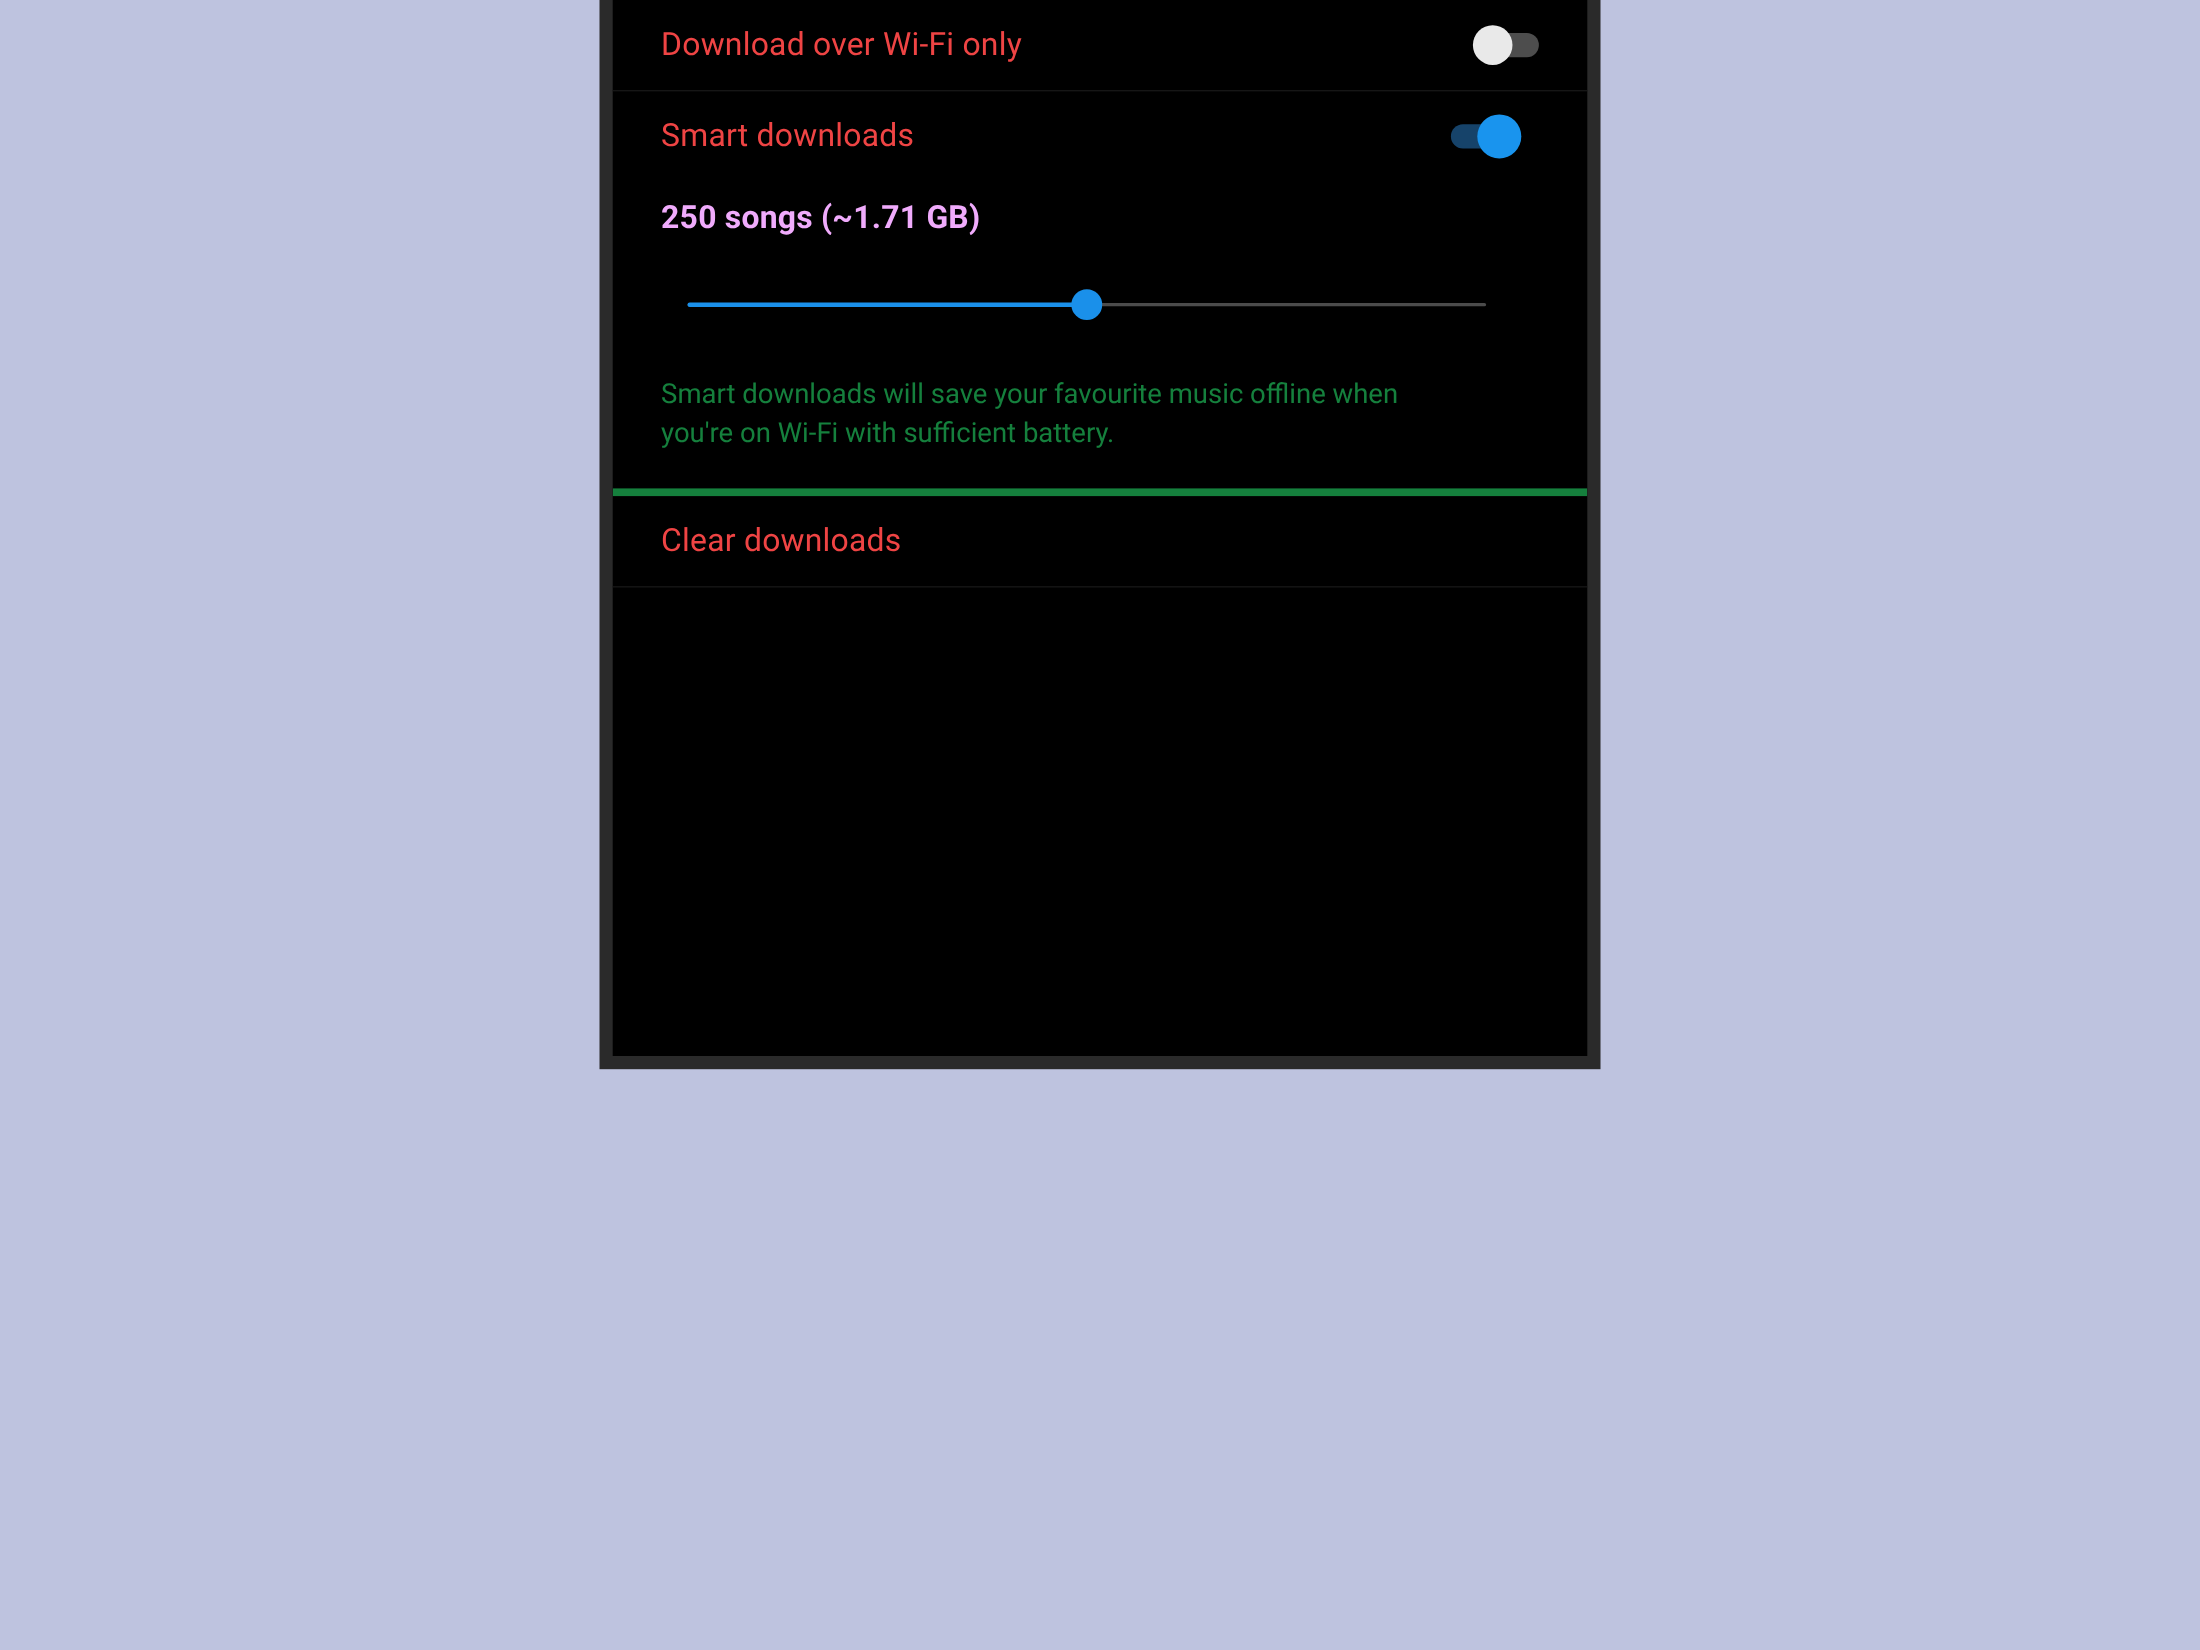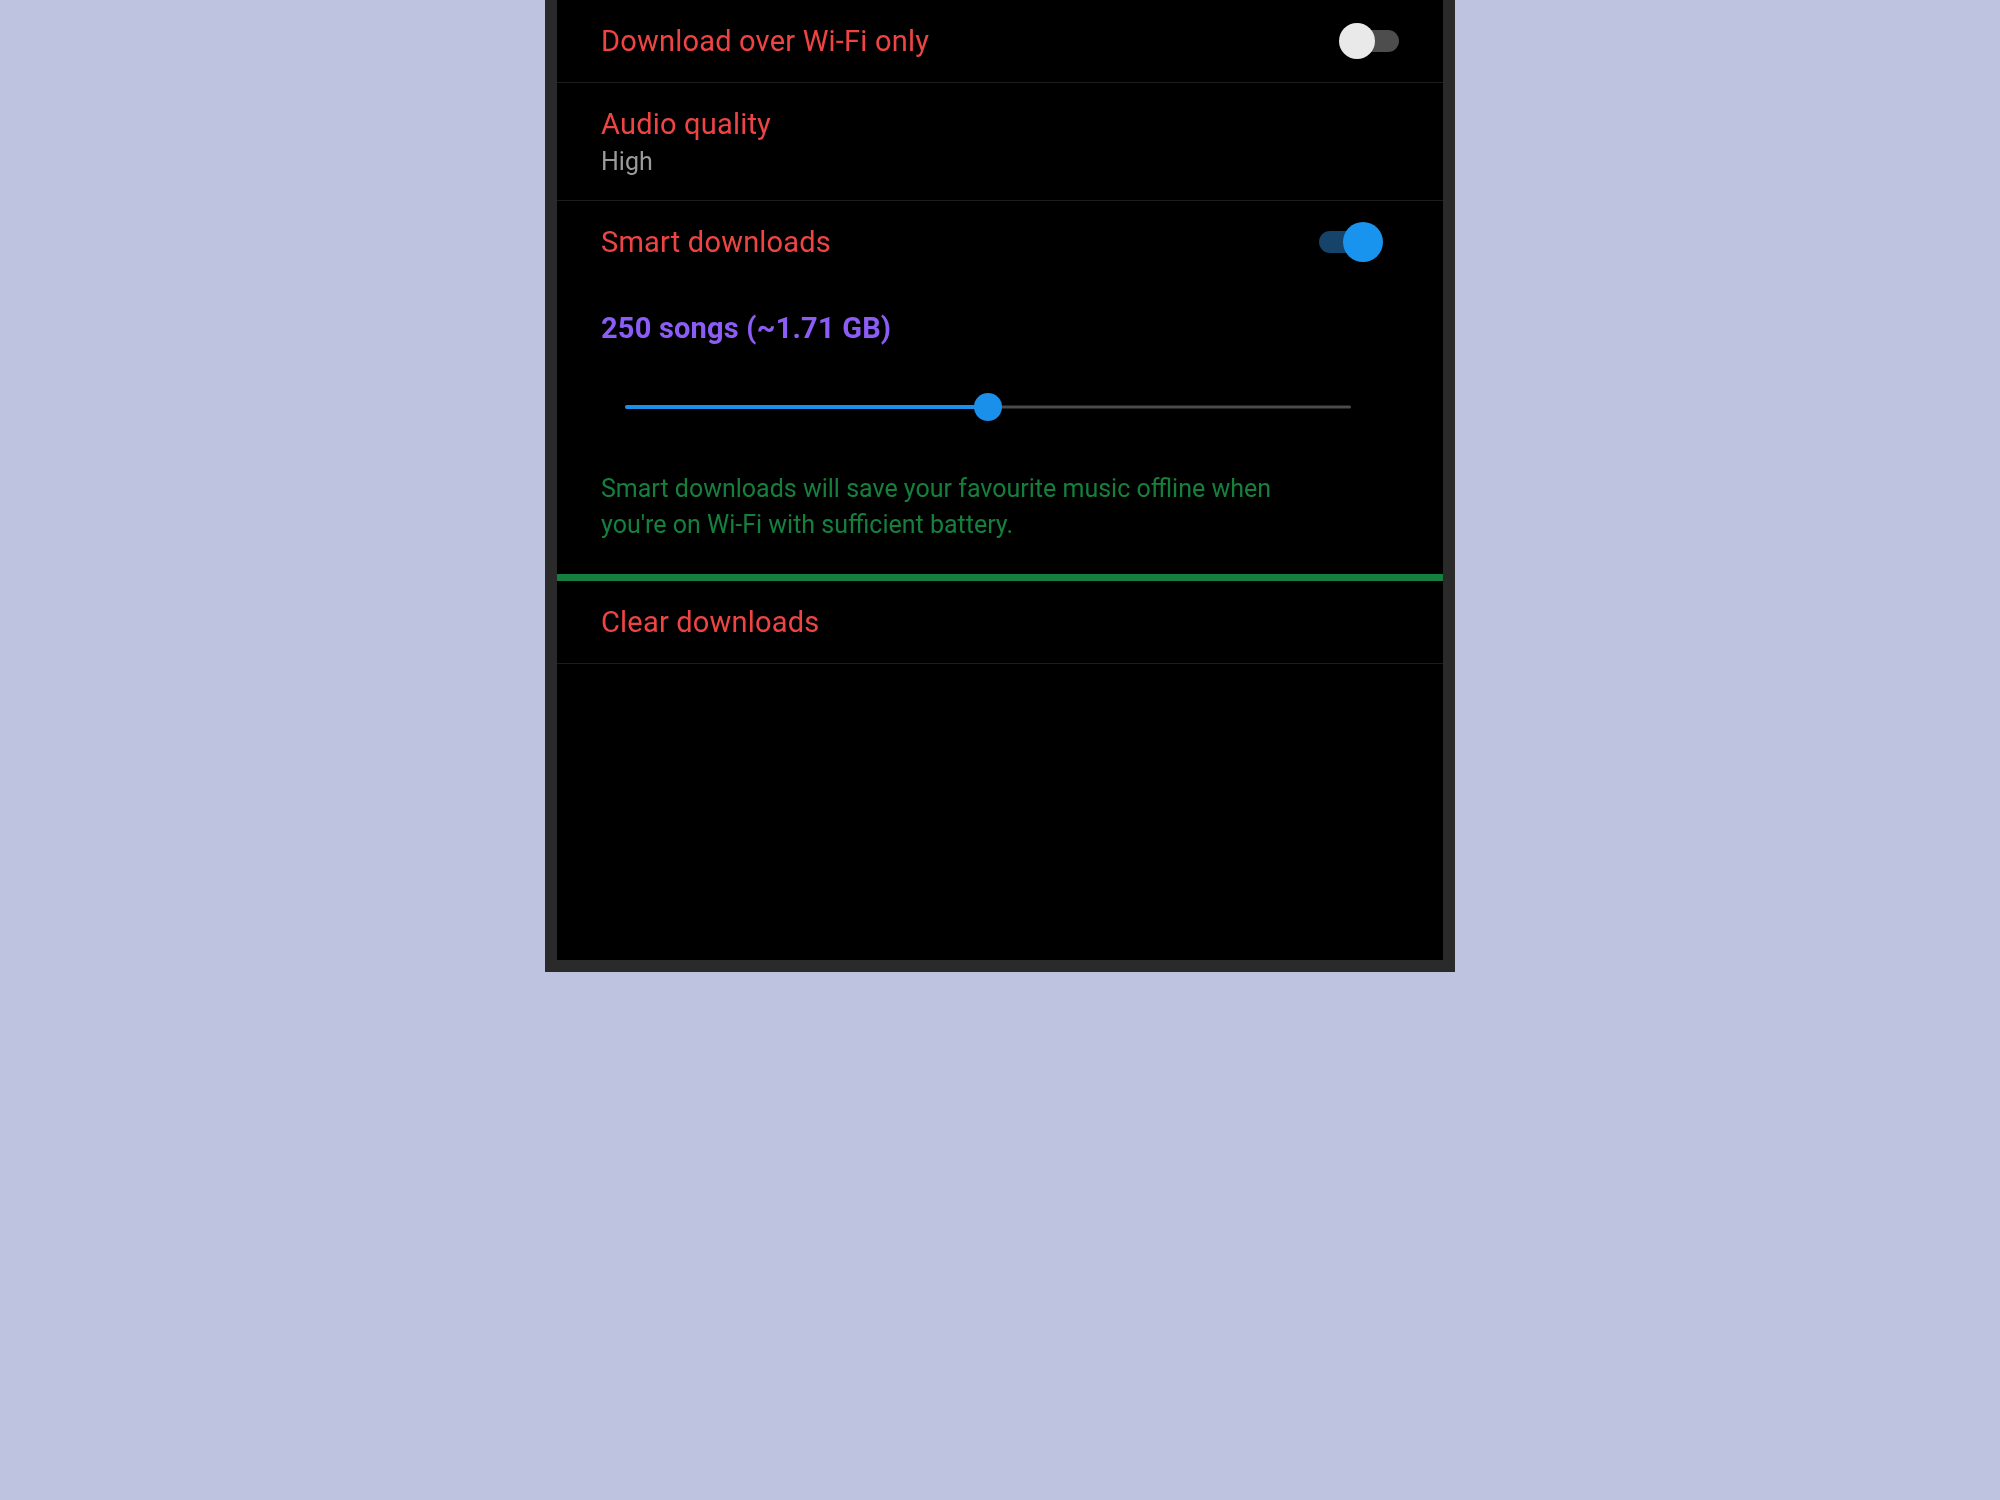--- a/index.html
+++ b/index.html
@@ -82,23 +82,23 @@
     padding: 24px 68px 30px 44px;
     border-bottom: 7px solid #15803d;
   }
   .smart-header {
     display: flex;
     align-items: center;
     justify-content: space-between;
   }
   .songs-label {
     font-size: 29px;
-    color: #8b5cf6;
+    color: #f0abfc;
     font-weight: 700;
-    margin-top: 52px;
+    margin-top: 40px;
     letter-spacing: 0.2px;
   }
   .slider-wrap {
     margin-top: 44px;
     padding: 0 24px 0 24px;
   }
   .slider {
     position: relative;
     width: 100%;
     height: 36px;
@@ -146,26 +146,20 @@
 
     <div class="row">
       <div class="row-text">
         <div class="title">Download over Wi-Fi only</div>
       </div>
       <div class="toggle toggle-off">
         <div class="knob"></div>
       </div>
     </div>
 
-    <div class="row">
-      <div class="row-text">
-        <div class="title">Audio quality</div>
-        <div class="subtitle">High</div>
-      </div>
-    </div>
 
 
     <div class="smart-section">
       <div class="smart-header">
         <div class="title">Smart downloads</div>
         <div class="toggle toggle-on">
           <div class="knob"></div>
         </div>
       </div>
 

